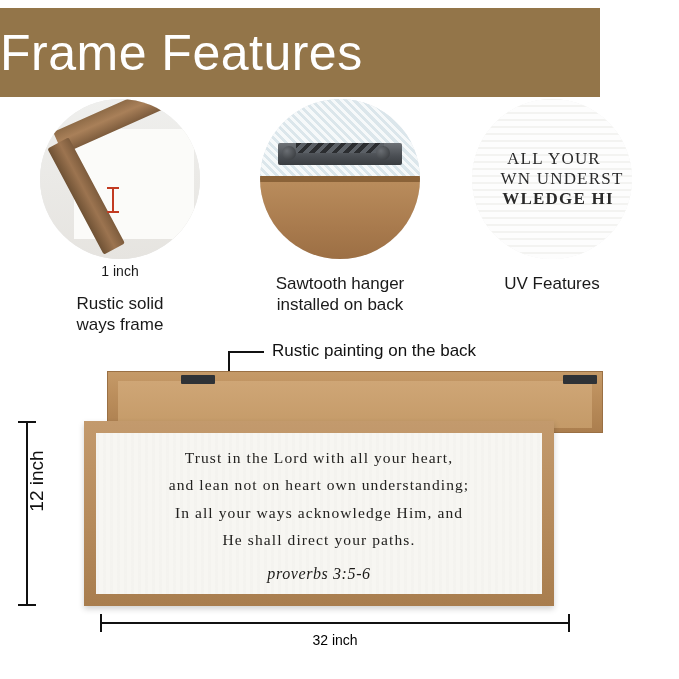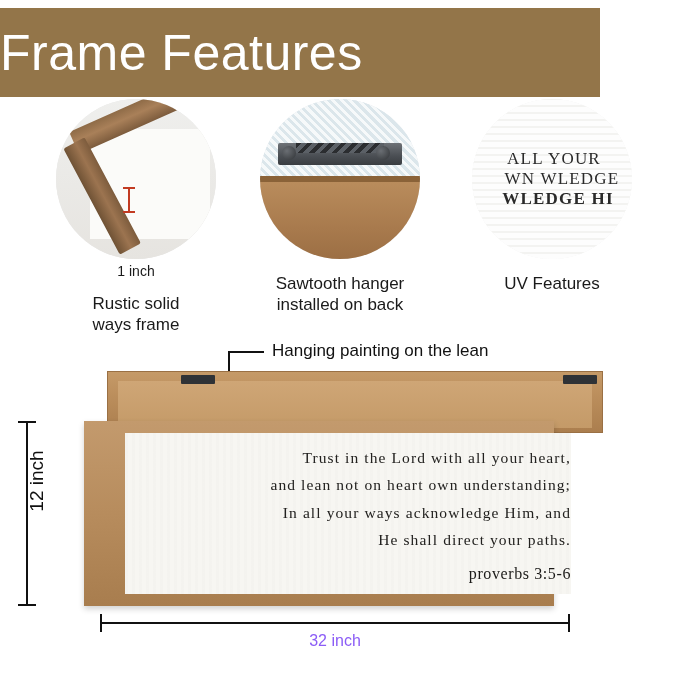--- a/index.html
+++ b/index.html
@@ -46,21 +46,21 @@
     left: 0;
     top: 99px;
     width: 679px;
     height: 230px;
   }
   .feature {
     position: absolute;
     width: 200px;
     text-align: center;
   }
-  .feature-1 { left: 36px; top: 0; }
+  .feature-1 { left: 20px; top: 0; }
   .feature-2 { left: 240px; top: 0; }
   .feature-3 { left: 452px; top: 0; }
 
   .circle {
     position: relative;
     width: 160px;
     height: 160px;
     margin: 0 auto;
     border-radius: 50%;
     overflow: hidden;
@@ -293,36 +293,36 @@
   }
   .canvas {
     position: relative;
     width: 100%;
     height: 100%;
     background:
       repeating-linear-gradient(90deg, rgba(0,0,0,0.012) 0 3px, rgba(0,0,0,0) 3px 7px),
       #f7f6f2;
     display: flex;
     flex-direction: column;
-    align-items: flex-end;
+    align-items: center;
     justify-content: center;
-    margin-left: 29px;
   }
   .verse {
     font-family: "Liberation Serif", serif;
     font-size: 15.5px;
     color: #22211f;
     letter-spacing: 1.1px;
     line-height: 1.75;
     text-align: center;
     white-space: nowrap;
   }
   .verse-ref {
     margin-top: 12px;
     font-family: "Liberation Serif", serif;
+    font-style: italic;
     font-size: 16px;
     color: #1c1b19;
     letter-spacing: 0.6px;
   }
 
   
   .dim-v {
     position: absolute;
     left: 26px;
     top: 421px;
@@ -369,22 +369,22 @@
     background: #111;
   }
   .dim-h::before { left: 0; }
   .dim-h::after { right: 0; }
   .dim-h-label {
     position: absolute;
     left: 100px;
     top: 632px;
     width: 470px;
     text-align: center;
-    font-size: 16px;
-    color: #8b5cf6;
+    font-size: 14px;
+    color: #000000;
   }
 </style>
 </head>
 <body>
 
 <div class="page">
 
   <div class="banner">
     <div class="banner-title">Frame Features</div>
   </div>
@@ -422,33 +422,33 @@
         <div>Sawtooth hanger</div>
         <div>installed on back</div>
       </div>
     </div>
 
     <div class="feature feature-3">
       <div class="circle">
         <div class="c3-bg"></div>
         <div class="c3-lines">
           <div class="c3-line l1">ALL  YOUR</div>
-          <div class="c3-line l2">WN  WLEDGE</div>
+          <div class="c3-line l2">WN  UNDERST</div>
           <div class="c3-line l3">WLEDGE  HI</div>
         </div>
       </div>
       <div class="feature-caption">
         <div>UV Features</div>
       </div>
     </div>
   </div>
 
   <div class="callout-line-h"></div>
   <div class="callout-line-v"></div>
-  <div class="callout-text">Hanging painting on the lean</div>
+  <div class="callout-text">Rustic painting on the back</div>
 
   <div class="product">
     <div class="back-board">
       <div class="back-board-inner"></div>
       <div class="hanger-mini left"></div>
       <div class="hanger-mini right"></div>
     </div>
 
     <div class="frame">
       <div class="canvas">

